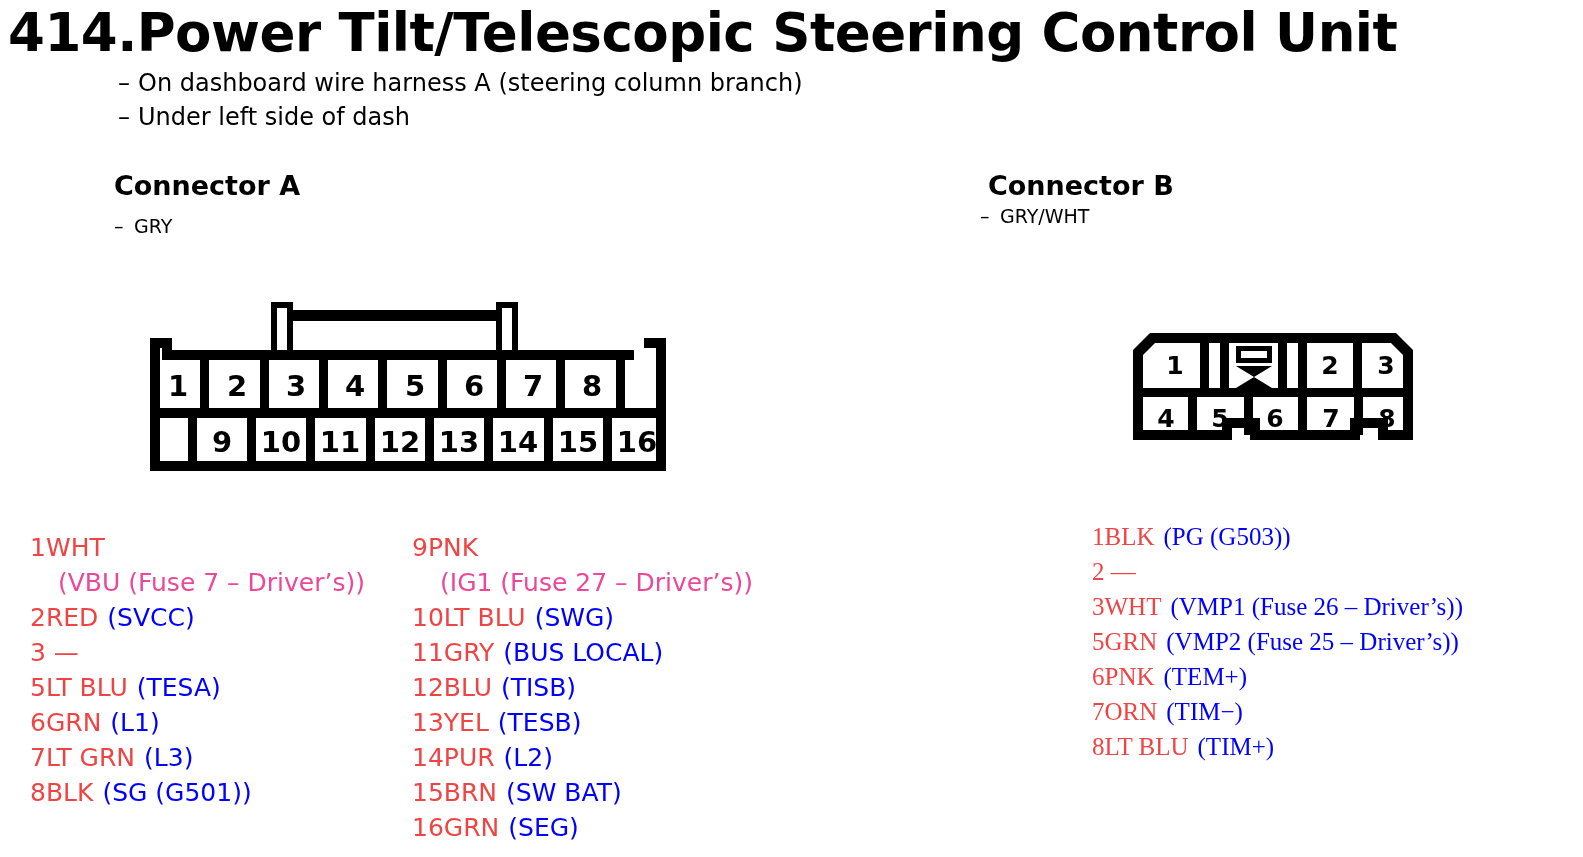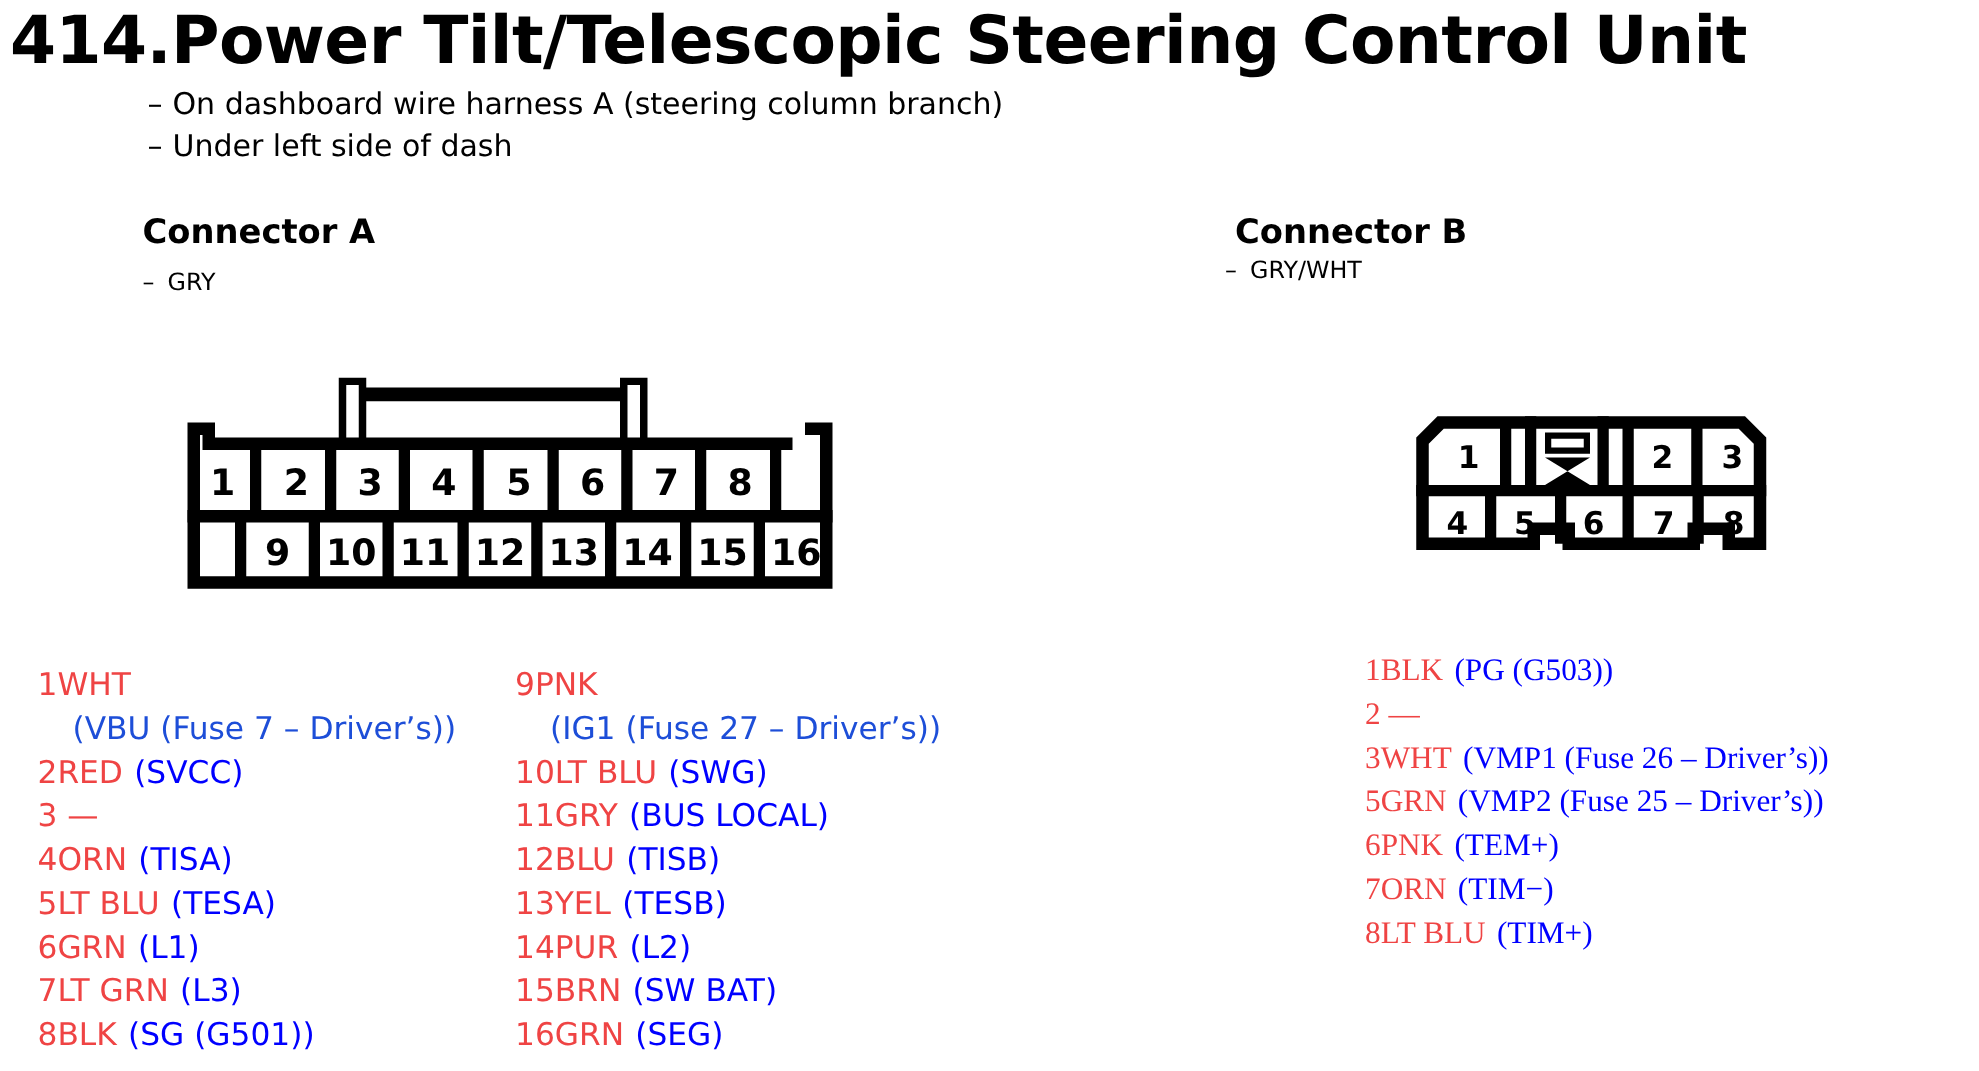--- a/index.html
+++ b/index.html
@@ -83,21 +83,21 @@
 
   
   .pinlist {
     position: absolute;
     font-size: 25px;
     line-height: 35px;
   }
   .pin-row { white-space: nowrap; }
   .pin-left  { color: #ef4444; }
   .pin-sig   { color: #0000ff; }
-  .pin-cont  { display: block; padding-left: 28px; color: #1d4ed8; }
+  .pin-cont  { display: block; padding-left: 28px; color: #ec4899; }
   .gap { display: inline-block; width: 9px; }
 
   .col-a1 { left: 30px;   top: 530px; }
   .col-a2 { left: 412px;  top: 530px; }
   .col-b1 { left: 1092px; top: 519px; font-family: Liberation Serif, serif; }
 </style>
 </head>
 <body>
 
 <div class="page-title">414.Power Tilt/Telescopic Steering Control Unit</div>
@@ -258,21 +258,20 @@
     <text class="pin-num" x="147" y="97" font-size="25">6</text>
     <text class="pin-num" x="203" y="97" font-size="25">7</text>
     <text class="pin-num" x="259" y="97" font-size="25">8</text>
   </svg>
 </div>
 
 <div class="pinlist col-a1">
     <div class="pin-row"><span class="pin-left">1WHT</span><span class="pin-cont">(VBU (Fuse 7 – Driver’s))</span></div>
     <div class="pin-row"><span class="pin-left">2RED</span><span class="gap"></span><span class="pin-sig">(SVCC)</span></div>
     <div class="pin-row"><span class="pin-left">3 —</span></div>
-    <div class="pin-row"><span class="pin-left">4ORN</span><span class="gap"></span><span class="pin-sig">(TISA)</span></div>
     <div class="pin-row"><span class="pin-left">5LT BLU</span><span class="gap"></span><span class="pin-sig">(TESA)</span></div>
     <div class="pin-row"><span class="pin-left">6GRN</span><span class="gap"></span><span class="pin-sig">(L1)</span></div>
     <div class="pin-row"><span class="pin-left">7LT GRN</span><span class="gap"></span><span class="pin-sig">(L3)</span></div>
     <div class="pin-row"><span class="pin-left">8BLK</span><span class="gap"></span><span class="pin-sig">(SG (G501))</span></div>
   </div>
 
 <div class="pinlist col-a2">
     <div class="pin-row"><span class="pin-left">9PNK</span><span class="pin-cont">(IG1 (Fuse 27 – Driver’s))</span></div>
     <div class="pin-row"><span class="pin-left">10LT BLU</span><span class="gap"></span><span class="pin-sig">(SWG)</span></div>
     <div class="pin-row"><span class="pin-left">11GRY</span><span class="gap"></span><span class="pin-sig">(BUS LOCAL)</span></div>

